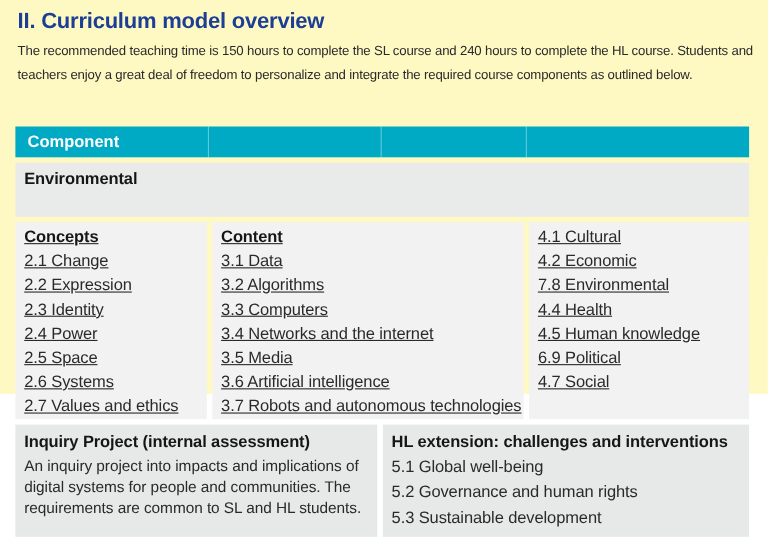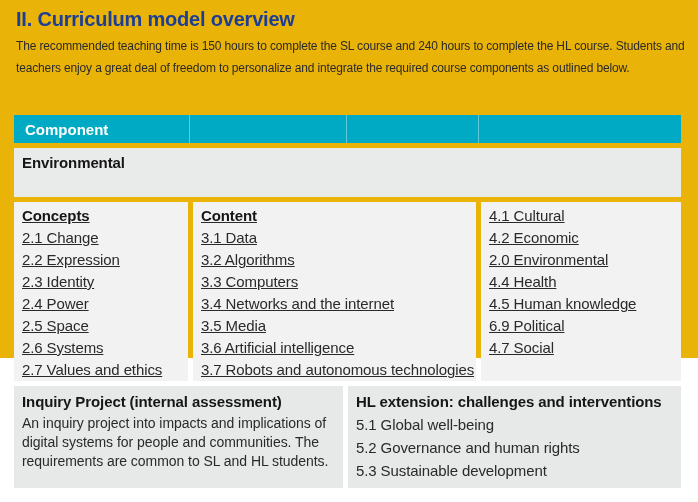--- a/index.html
+++ b/index.html
@@ -12,21 +12,21 @@
     --text-bold:#161616;
   }
   html,body{margin:0;padding:0;background:#ffffff;}
   body{
     width:698px;height:502px;
     font-family:"Liberation Sans", sans-serif;
     color:var(--text);
     position:relative;
     overflow:hidden;
   }
-  .page{position:relative;width:698px;height:358px;background:#eab308;}
+  .page{position:relative;width:698px;height:358px;background:#fef9c3;}
 
   .page-title{
     position:absolute;left:16px;top:6px;
     font-size:20px;line-height:26px;font-weight:bold;
     color:var(--heading);
     letter-spacing:-0.2px;
     margin:0;
   }
   .intro-paragraph{
     position:absolute;left:16px;top:36px;width:676px;
@@ -128,21 +128,21 @@
         <div class="list-item">3.3 Computers</div>
         <div class="list-item">3.4 Networks and the internet</div>
         <div class="list-item">3.5 Media</div>
         <div class="list-item">3.6 Artificial intelligence</div>
         <div class="list-item">3.7 Robots and autonomous technologies</div>
       </div>
 
       <div class="col col-contexts">
         <div class="list-item">4.1 Cultural</div>
         <div class="list-item">4.2 Economic</div>
-        <div class="list-item">2.0 Environmental</div>
+        <div class="list-item">7.8 Environmental</div>
         <div class="list-item">4.4 Health</div>
         <div class="list-item">4.5 Human knowledge</div>
         <div class="list-item">6.9 Political</div>
         <div class="list-item">4.7 Social</div>
       </div>
 
     </div>
 
     <div class="row row-bottom">
 

